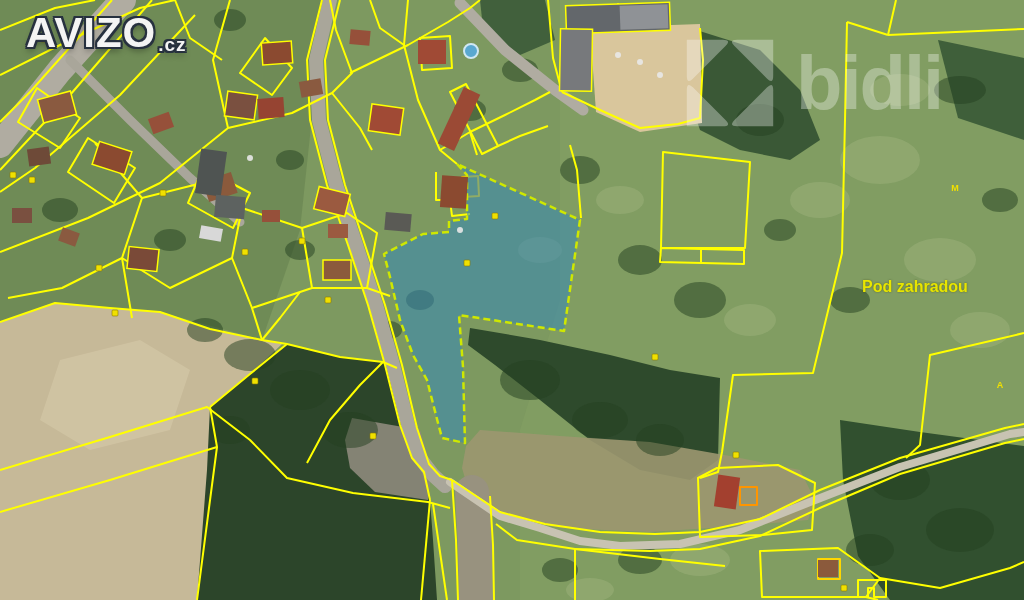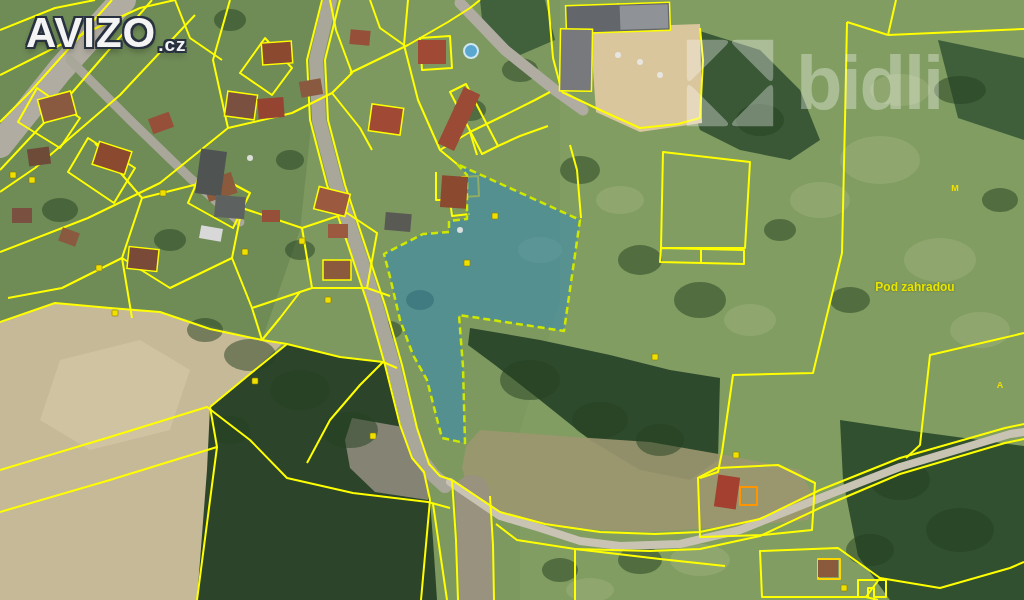--- a/index.html
+++ b/index.html
@@ -23,21 +23,21 @@
     align-items:center;user-select:none;
   }
   .bidli-logo{opacity:.33;}
   .bidli-text{
     font-weight:900;font-size:76px;line-height:110px;margin-left:12px;
     color:rgba(255,255,255,.33);letter-spacing:-2px;
     font-family:"Liberation Sans",sans-serif;
   }
   .map-label{
     position:absolute;z-index:20;transform:translate(-50%,-50%);
-    font-size:12px;font-weight:bold;color:#e8e600;white-space:nowrap;
+    font-size:16px;font-weight:bold;color:#e8e600;white-space:nowrap;
     text-shadow:0 0 2px rgba(60,60,0,.6);
   }
 </style>
 </head>
 <body>
 
 <div id="stage">
   <svg id="map" width="1024" height="600" viewBox="0 0 1024 600">
       <rect x="0" y="0" width="1024" height="600" fill="#7d9960"></rect>
       <g>

